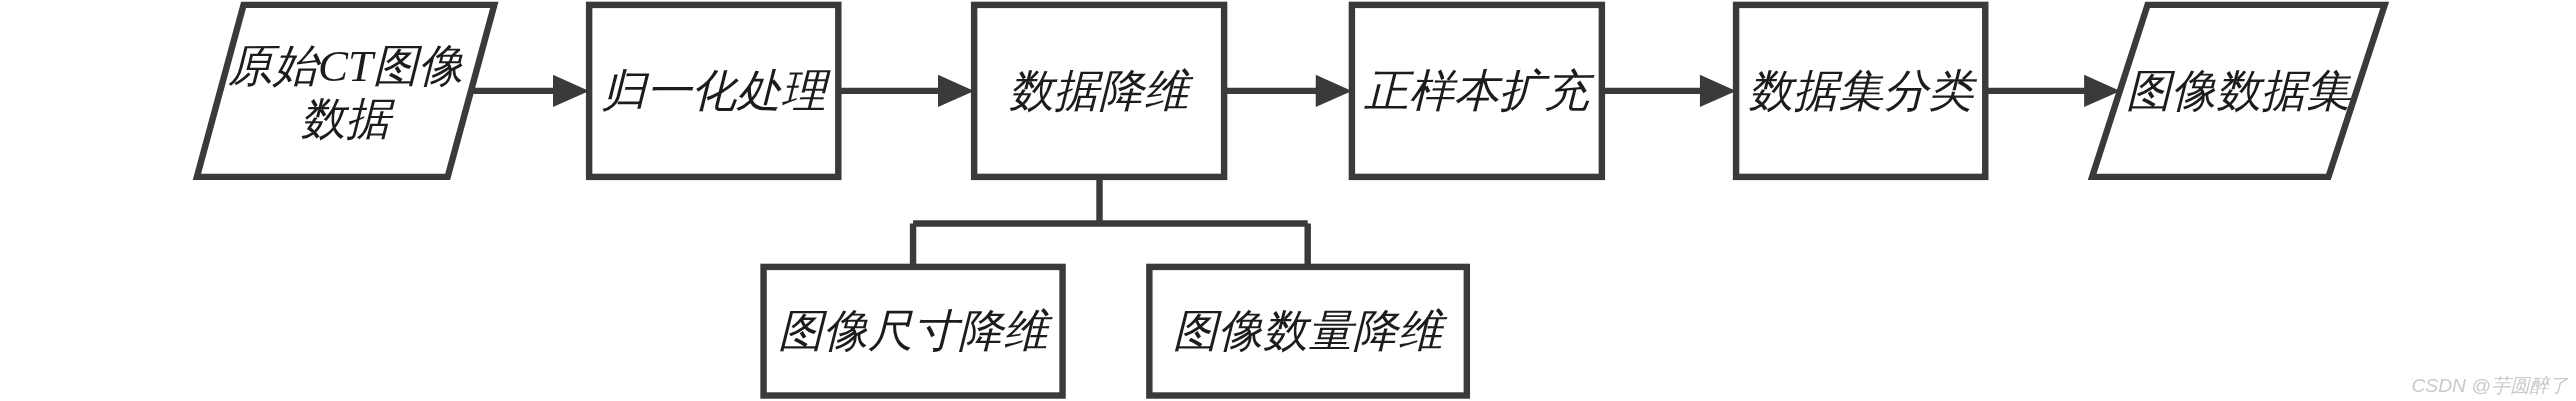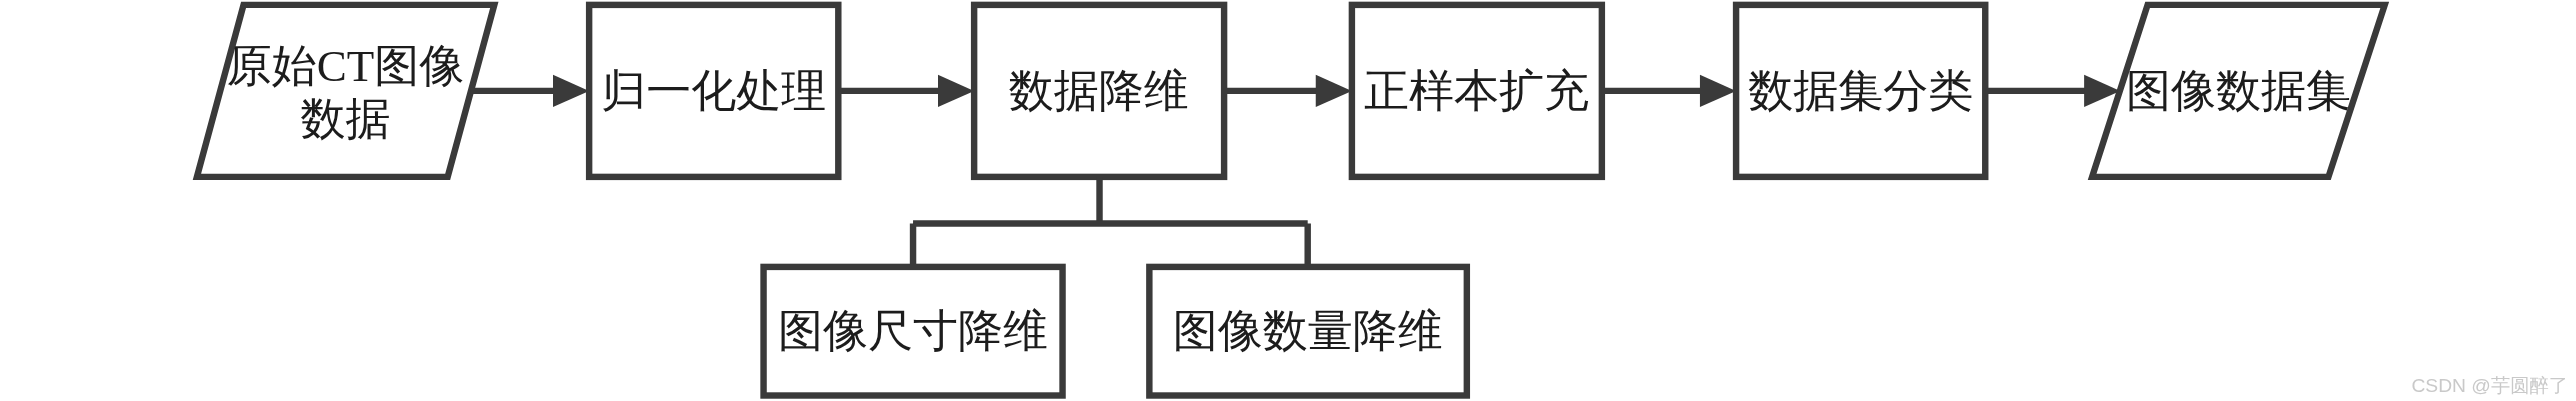--- a/index.html
+++ b/index.html
@@ -2,20 +2,21 @@
 <html style="--stroke: #3a3a3a; --text: #1c1c1c; --background: #ffffff; --watermark: #c9c9c9;font-size:13px"><head>
 <meta charset="utf-8">
 <style>
   html, body { margin: 0; padding: 0; background: #ffffff; }
   .stage {
     position: relative;
     width: 2576px;
     height: 402px;
     background: var(--background, #ffffff);
     overflow: hidden;
+    font-style: italic;
   }
   svg { display: block; }
   .node-shape {
     fill: var(--background, #ffffff);
     stroke: var(--stroke, #3a3a3a);
     stroke-width: 8;
   }
   .flow-line {
     stroke: var(--stroke, #3a3a3a);
     stroke-width: 8;

